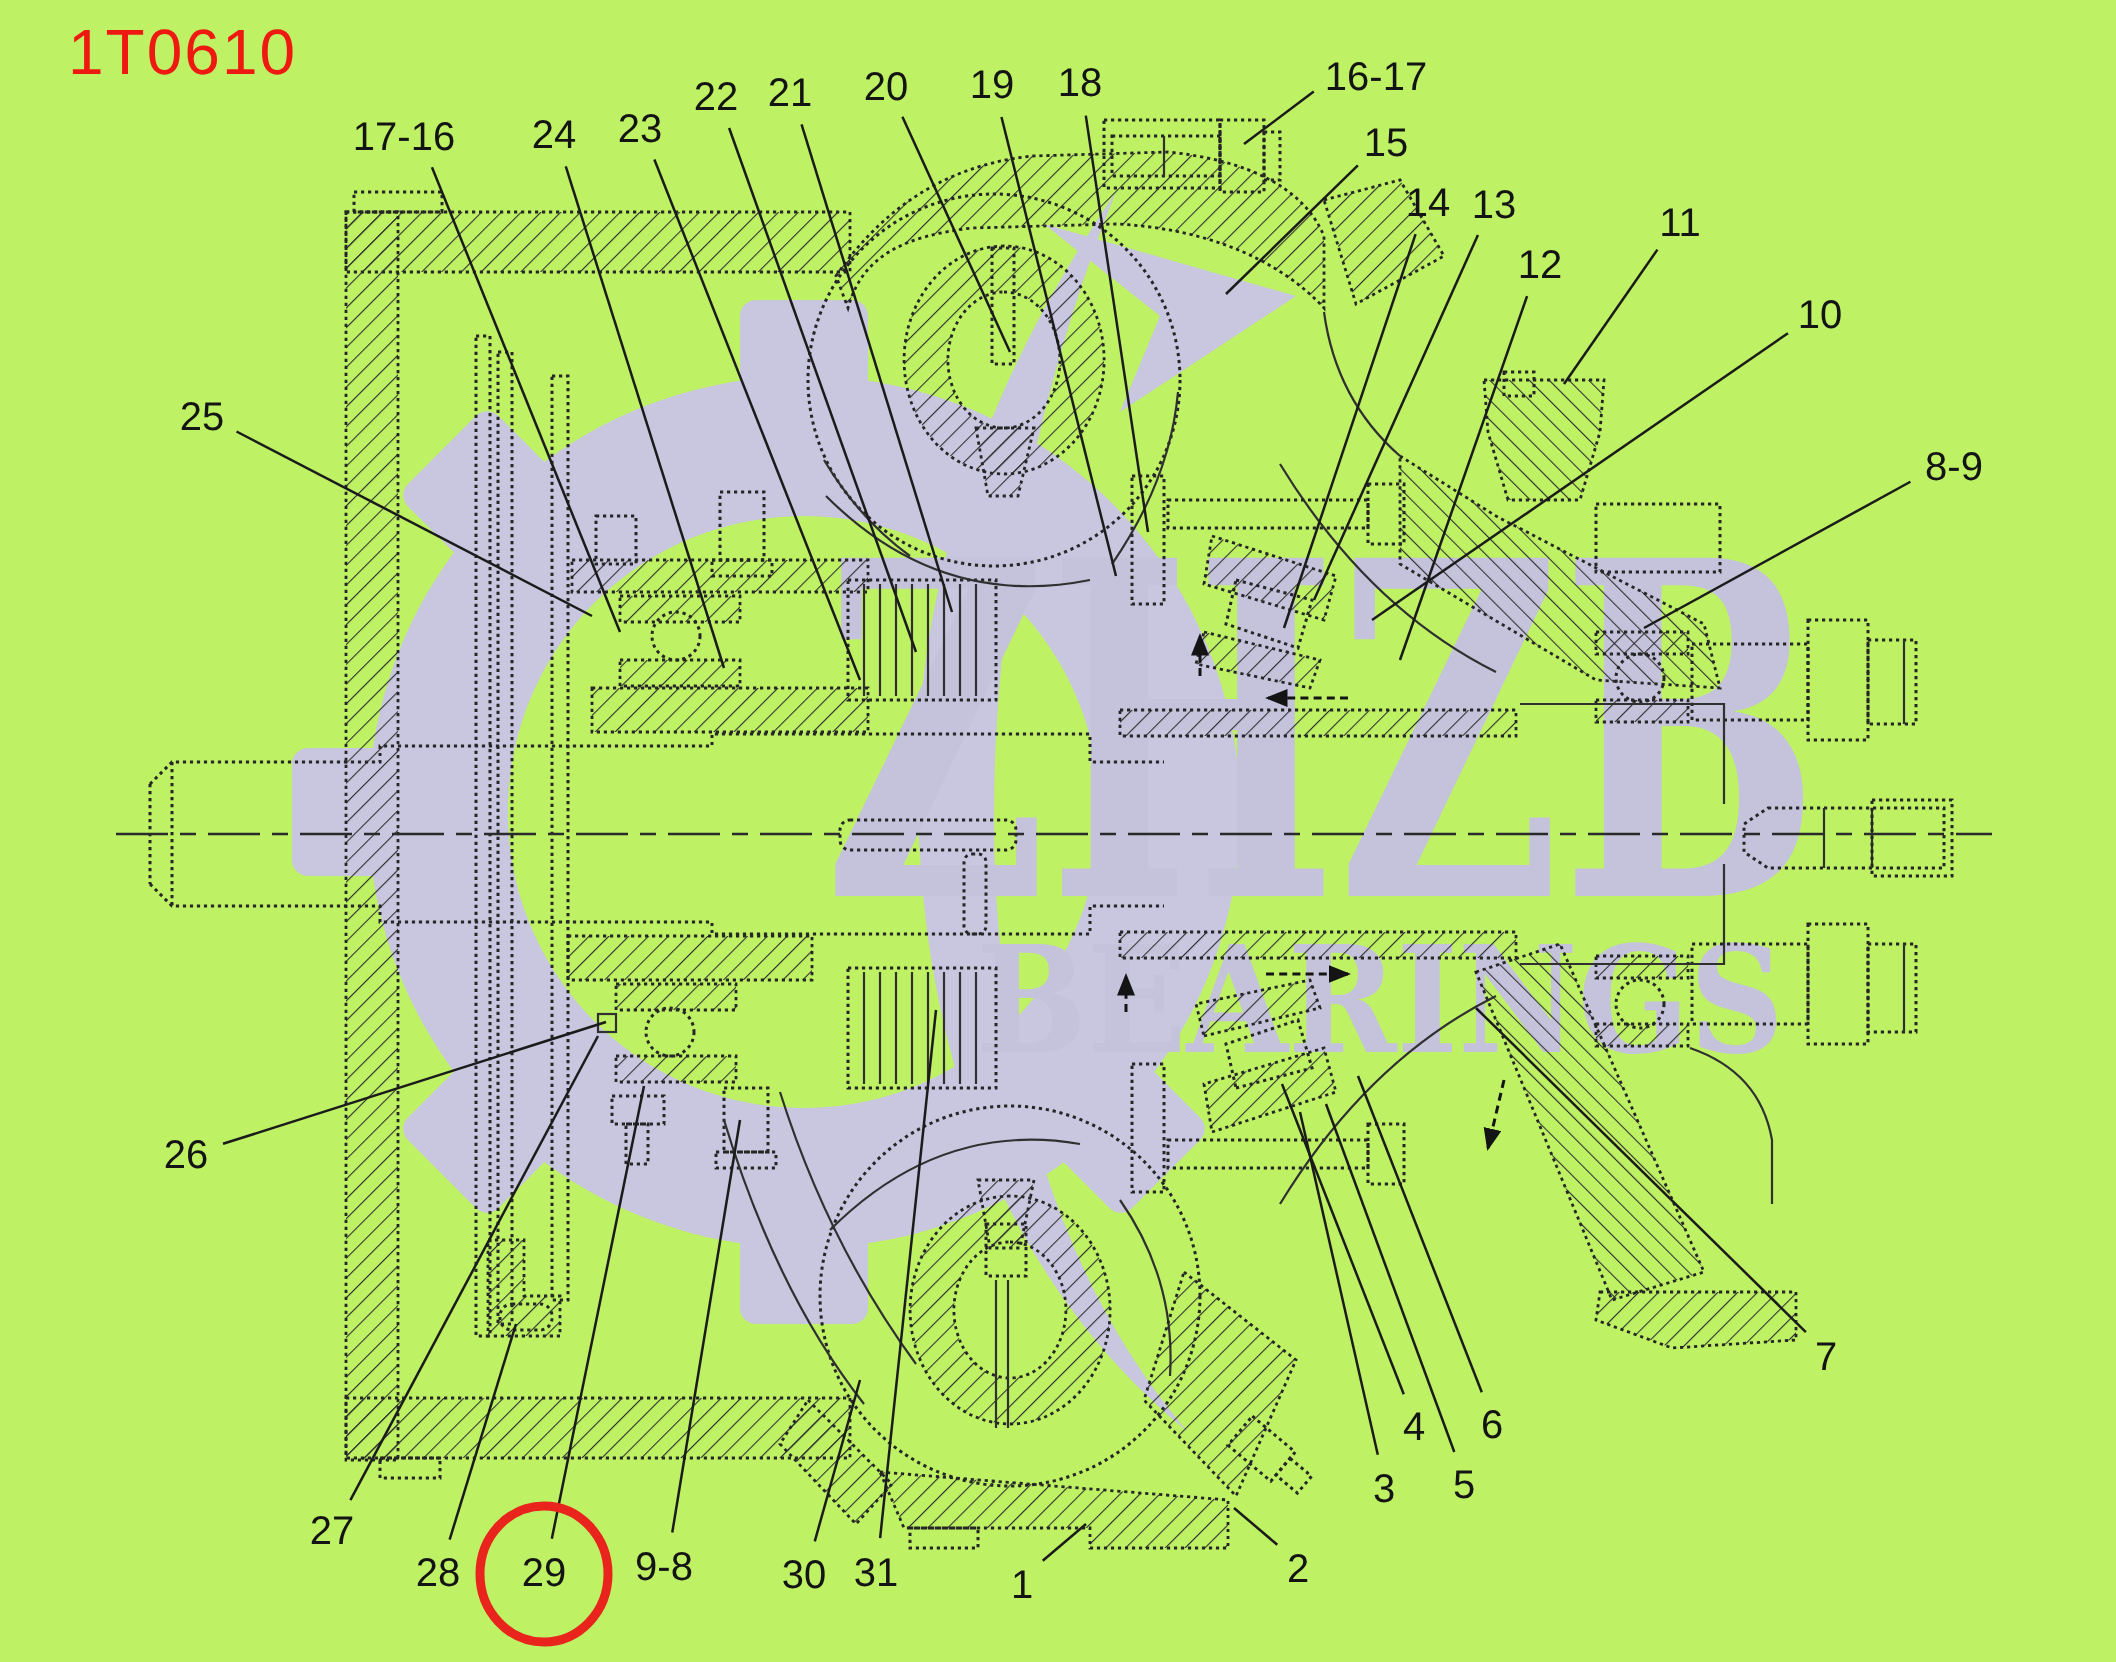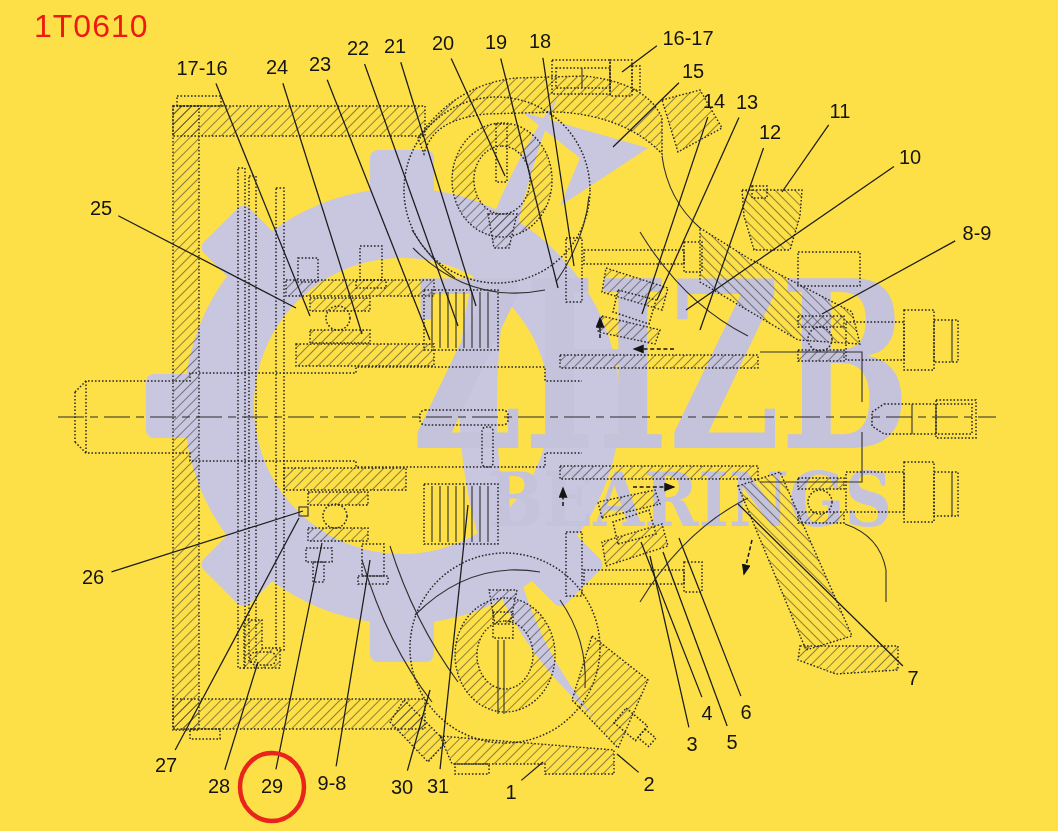--- a/index.html
+++ b/index.html
@@ -1,16 +1,16 @@
 <!DOCTYPE html>
 <html><head>
 <meta charset="utf-8">
 <style>
   html,body{margin:0;padding:0;background:#ffffff;}
-  #stage{position:relative;width:1058px;height:831px;background:#fde047;overflow:hidden;
+  #stage{position:relative;width:1058px;height:831px;background:#bef264;overflow:hidden;
          font-family:"Liberation Sans",sans-serif;}
   #partno{position:absolute;left:34px;top:8px;font-size:32px;letter-spacing:1px;
           color:#ee1a12;font-family:"Liberation Sans",sans-serif;}
   svg{position:absolute;left:0;top:0;}
   .o {fill:none;stroke:#262626;stroke-width:1.5;stroke-dasharray:1.6 1.9;}
   .h {fill:url(#ht);stroke:#262626;stroke-width:1.4;stroke-dasharray:1.6 1.9;}
   .h2{fill:url(#ht2);stroke:#262626;stroke-width:1.4;stroke-dasharray:1.6 1.9;}
   .s {fill:none;stroke:#303030;stroke-width:1.1;}
   .cl{stroke:#2a2a2a;stroke-width:1.2;stroke-dasharray:26 6 8 6;fill:none;}
   .leader{stroke:#1b1b1b;stroke-width:1.25;}

